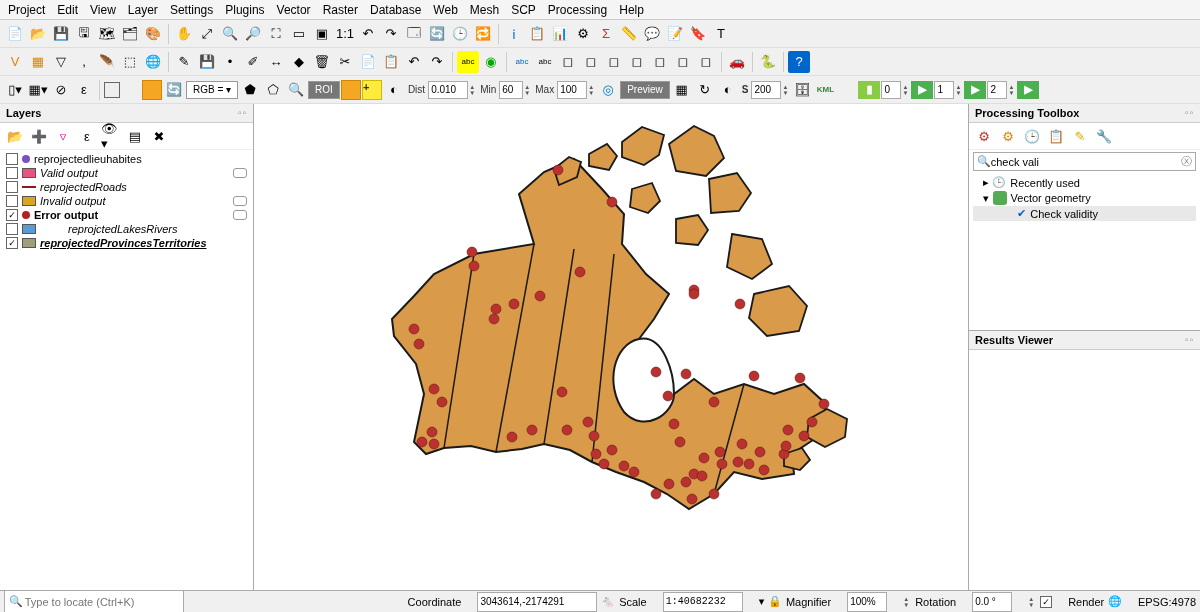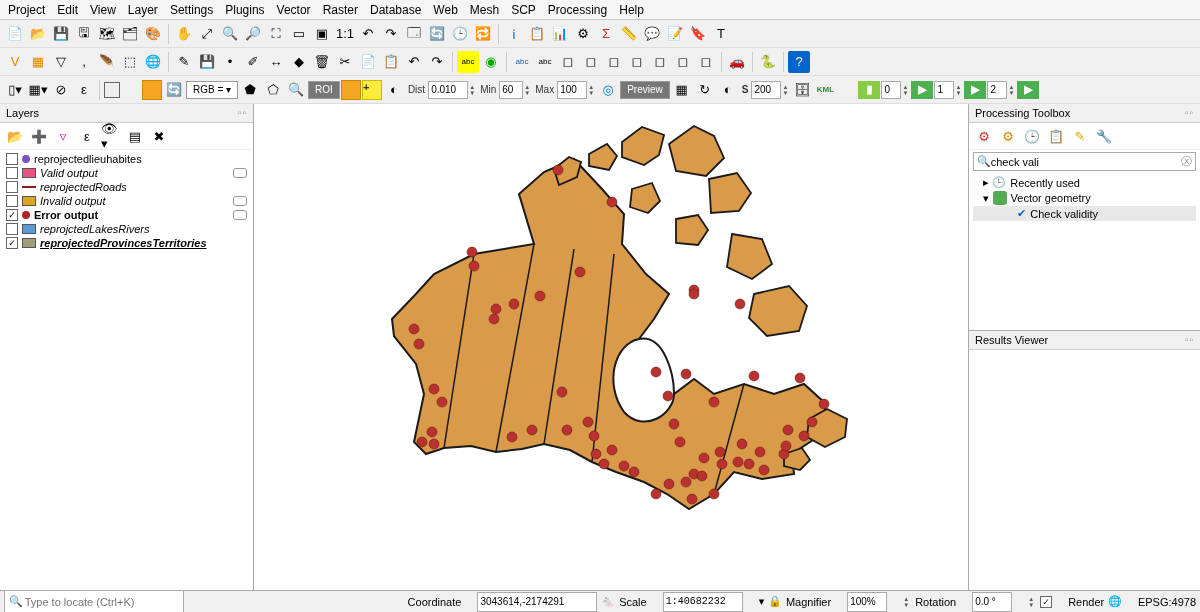--- a/index.html
+++ b/index.html
@@ -8,21 +8,21 @@
 .menubar span { padding: 2px 6px; cursor: default; font-size: 12px; }
 .toolbar { display: flex; align-items: center; background: #f0f0f0; border-bottom: 1px solid #ddd; min-height: 28px; padding: 2px 4px; gap: 1px; flex-wrap: wrap; }
 .tbtn { width: 22px; height: 22px; display: inline-flex; align-items: center; justify-content: center; border: 1px solid transparent; border-radius: 2px; font-size: 13px; cursor: default; }
 .sep { width: 1px; height: 20px; background: #ccc; margin: 0 3px; }
 .tlbl { font-size: 10px; padding: 0 2px; color: #333; }
 .tinput { width: 32px; height: 18px; font-size: 10px; border: 1px solid #aaa; padding: 0 2px; }
 .tbox { border: 1px solid #999; background: #fff; padding: 1px 6px; font-size: 10px; height: 18px; display: inline-flex; align-items: center; }
 .colorchip { width: 16px; height: 16px; border: 1px solid #666; }
 .body-row { display: flex; flex: 1; min-height: 0; }
 .layers-panel { width: 254px; background: #fff; border-right: 1px solid #aaa; display: flex; flex-direction: column; }
-.panel-title { background: #f0f0f0; border-bottom: 1px solid #ccc; padding: 3px 6px; font-size: 11px; display: flex; justify-content: space-between; align-items: flex-start; }
+.panel-title { background: #f0f0f0; border-bottom: 1px solid #ccc; padding: 3px 6px; font-size: 11px; display: flex; justify-content: space-between; align-items: flex-start; font-weight: bold; }
 .panel-toolbar { display: flex; padding: 2px 4px; gap: 2px; border-bottom: 1px solid #eee; }
 .layer-list { flex: 1; padding: 2px; }
 .layer-row { display: flex; align-items: center; padding: 1px 4px; gap: 4px; font-size: 11px; }
 .layer-row .cb { width: 12px; height: 12px; border: 1px solid #666; display: inline-flex; align-items: center; justify-content: center; font-size: 9px; background:#fff; }
 .layer-swatch { width: 14px; height: 10px; border: 1px solid #555; }
 .layer-dot { width: 8px; height: 8px; border-radius: 50%; }
 .layer-row .name.bold { font-weight: bold; }
 .layer-row .name.underline { text-decoration: underline; font-weight: bold; font-style: italic; }
 .layer-ind { margin-left: auto; width: 14px; height: 10px; border: 1px solid #999; border-radius: 3px; background:#fff; }
 .canvas { flex: 1; background: #fff; position: relative; }
@@ -258,21 +258,21 @@
         </div>
         <div class="layer-row">
           <span class="cb">✓</span>
           <span class="layer-dot" style="background: rgb(178, 34, 34);"></span>
           <span class="name bold">Error output</span>
           <span class="layer-ind"></span>
         </div>
         <div class="layer-row">
           <span class="cb"></span>
           <span class="layer-swatch" style="background: rgb(91, 155, 213);"></span>
-          <span class="name italic" style="font-style: italic;">reprojctedLakesRivers</span>
+          <span class="name italic" style="font-style: italic; margin-left: 28px;">reprojctedLakesRivers</span>
         </div>
         <div class="layer-row">
           <span class="cb">✓</span>
           <span class="layer-swatch" style="background: rgb(158, 158, 122);"></span>
           <span class="name underline">reprojectedProvincesTerritories</span>
         </div>
       </div>
   </div>
 
   <div class="canvas">

